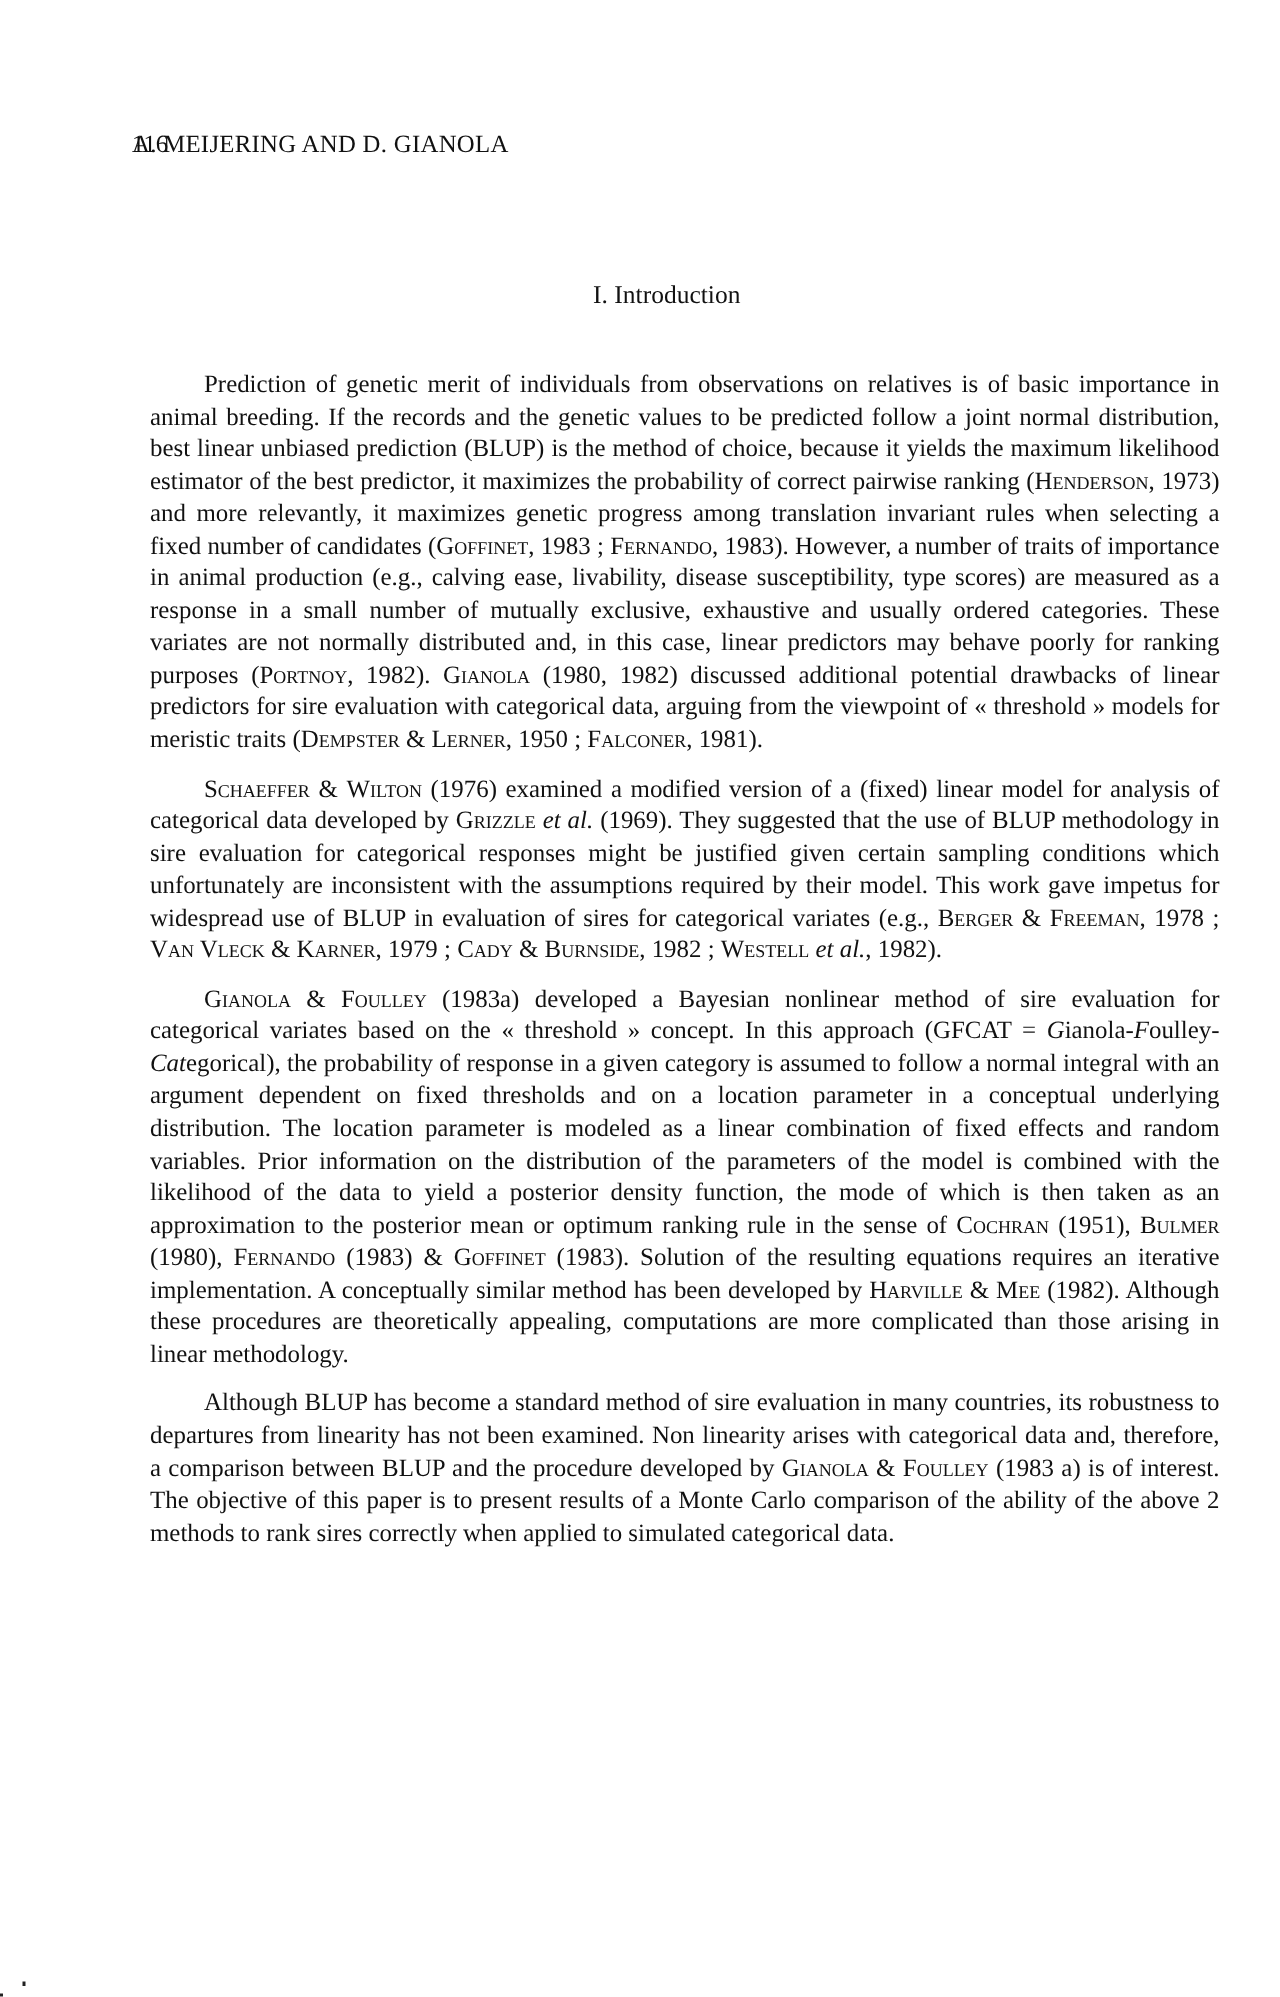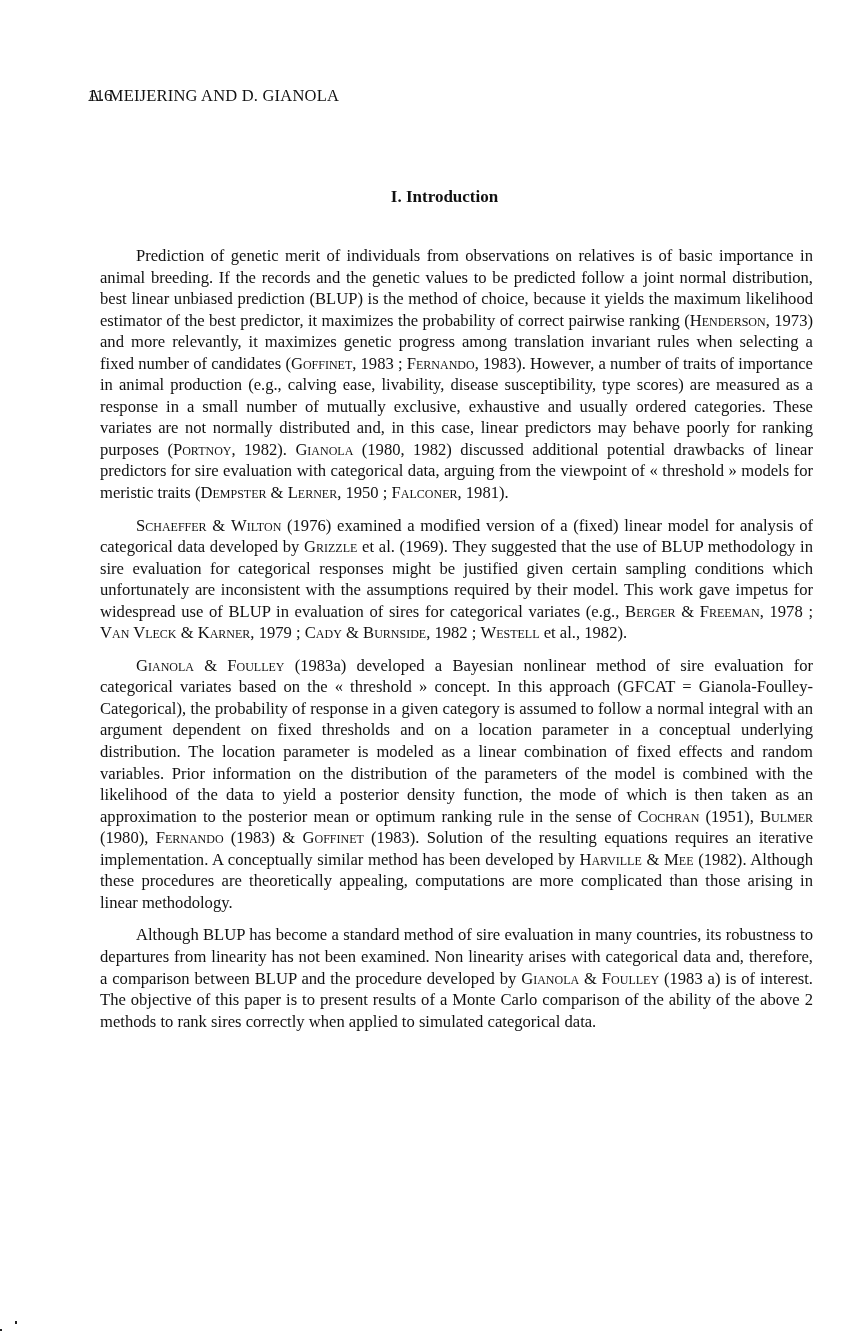--- a/index.html
+++ b/index.html
@@ -9,30 +9,30 @@
     color: #111111;
   }
   .running-head {
     position: absolute; top: 86px; left: 88px; width: 713px; height: 22px;
     font-size: 16.5px;
   }
   .page-number { position: absolute; left: 0; top: 0; }
   .authors { position: absolute; left: 0; width: 100%; top: 0; text-align: left; letter-spacing: 0.2px; }
   .section-title {
     position: absolute; top: 187px; left: 88px; width: 713px;
-    text-align: center; font-weight: bold; font-size: 17px;
+    text-align: center; font-weight: normal; font-size: 17px;
   }
   .body-text {
     position: absolute; top: 245px; left: 100px; width: 713px;
     font-size: 16.6px; line-height: 21.55px;
   }
   .para { margin: 0; text-indent: 36px; text-align: justify; }
   .para + .para { margin-top: 11px; }
   .sc { font-variant: small-caps; }
-  .it { }
+  .it { font-style: italic; }
   .speck { position: absolute; background: #222; }
 </style>
 </head>
 <body>
 
 <div class="running-head">
   <span class="page-number">116</span>
   <span class="authors">A. MEIJERING AND D. GIANOLA</span>
 </div>
 

